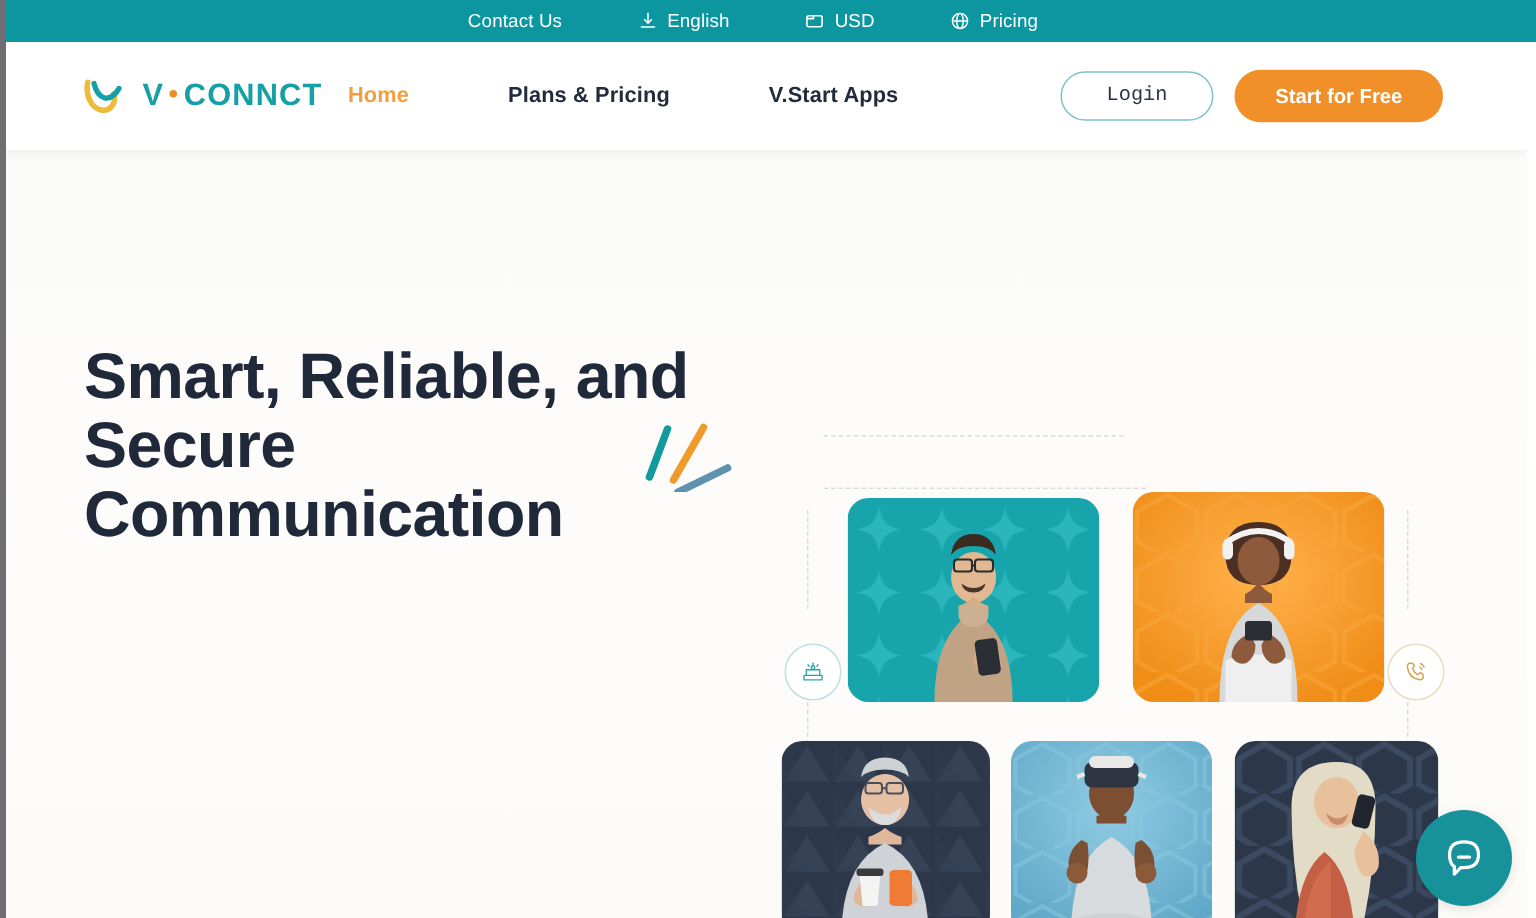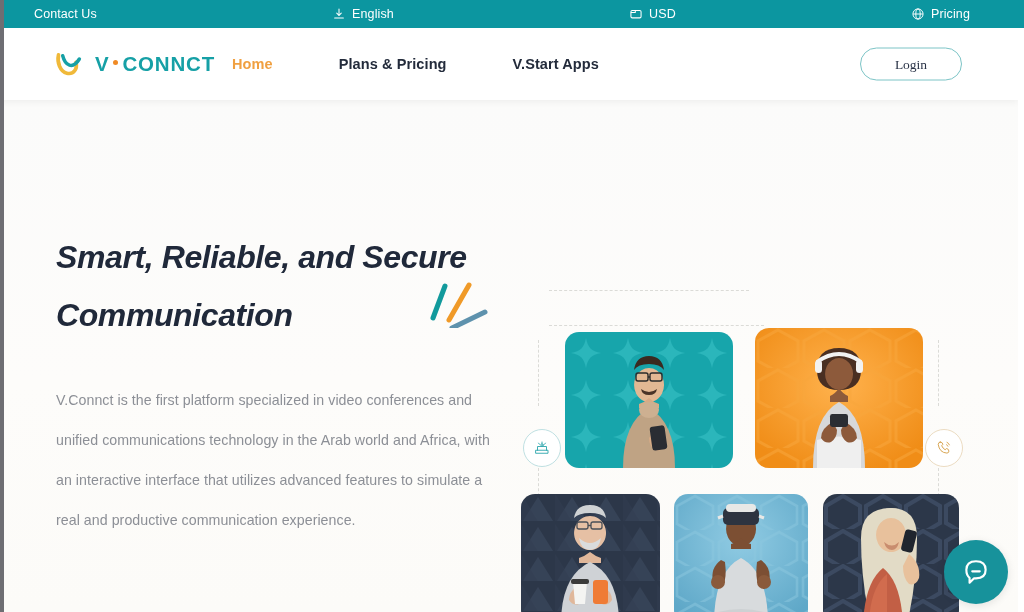--- a/index.html
+++ b/index.html
@@ -37,21 +37,21 @@
   }
 
   
   .topbar {
     position: absolute;
     left: 0; top: 0;
     width: 1024px; height: 28px;
     background: #0c96a0;
     display: flex;
     align-items: center;
-    justify-content: space-between;
+    justify-content: center;
     padding-right: 54px;
     gap: 16px;
     z-index: 40;
   }
   .topbar-item {
     display: flex;
     align-items: center;
     gap: 6px;
     color: #ffffff;
     font-size: 12.5px;
@@ -135,21 +135,21 @@
     align-items: center;
     gap: 14px;
   }
   .btn-login {
     width: 102px; height: 33px;
     border-radius: 17px;
     border: 1px solid #7cc4c6;
     background: #ffffff;
     color: #2a3347;
     font-size: 13.5px;
-    font-family: Liberation Serif, serif;
+    font-family: Liberation Mono, monospace;
     cursor: pointer;
     display: flex;
     align-items: center;
     justify-content: center;
   }
   .btn-start {
     width: 139px; height: 35px;
     border-radius: 18px;
     border: none;
     background: #f18f28;
@@ -171,27 +171,26 @@
     background: linear-gradient(180deg, #fbfbfa 0%, #fdfcfa 55%, #fcfbf8 100%);
     overflow: hidden;
   }
 
   .hero-left {
     position: absolute;
     left: 52px; top: 128px;
     width: 460px;
   }
   .hero-title {
-    font-size: 32px;
-    line-height: 58px;
+    font-size: 43px;
+    line-height: 46px;
     font-weight: 700;
     color: #20293a;
     letter-spacing: -0.4px;
     width: 420px;
-    font-style: italic;
   }
   .hero-para {
     margin-top: 36px;
     width: 452px;
     font-size: 14.2px;
     line-height: 40px;
     color: #8c8f96;
     letter-spacing: 0.05px;
   }
 
@@ -322,34 +321,34 @@
     </div>
 
     <nav class="nav">
       <span class="nav-item active">Home</span>
       <span class="nav-item">Plans &amp; Pricing</span>
       <span class="nav-item">V.Start Apps</span>
     </nav>
 
     <div class="header-actions">
       <button class="btn-login">Login</button>
+      <button class="btn-start">Start for Free</button>
     </div>
   </header>
 
   <section class="hero">
 
     <svg class="strokes" viewBox="0 0 80 56">
       <path d="M14 46 L26 14" stroke="#129a9c" stroke-width="5" stroke-linecap="round" fill="none"></path>
       <path d="M30 48 L50 13" stroke="#f09a28" stroke-width="5" stroke-linecap="round" fill="none"></path>
       <path d="M33 56 L66 40" stroke="#5e92ad" stroke-width="5" stroke-linecap="round" fill="none"></path>
     </svg>
 
     <div class="hero-left">
       <h1 class="hero-title">Smart, Reliable, and Secure Communication</h1>
-      <p class="hero-para">V.Connct is the first platform specialized in video conferences and unified communications technology in the Arab world and Africa, with an interactive interface that utilizes advanced features to simulate a real and productive communication experience.</p>
     </div>
 
     <div class="grid">
 
       <div class="dash dash-h" style="left:545px; top:225px; width:215px;"></div>
       <div class="dash dash-v" style="left:534px; top:240px; height:66px;"></div>
       <div class="dash dash-v" style="left:534px; top:368px; height:170px;"></div>
       <div class="dash dash-v" style="left:934px; top:240px; height:66px;"></div>
       <div class="dash dash-v" style="left:934px; top:368px; height:170px;"></div>
 

